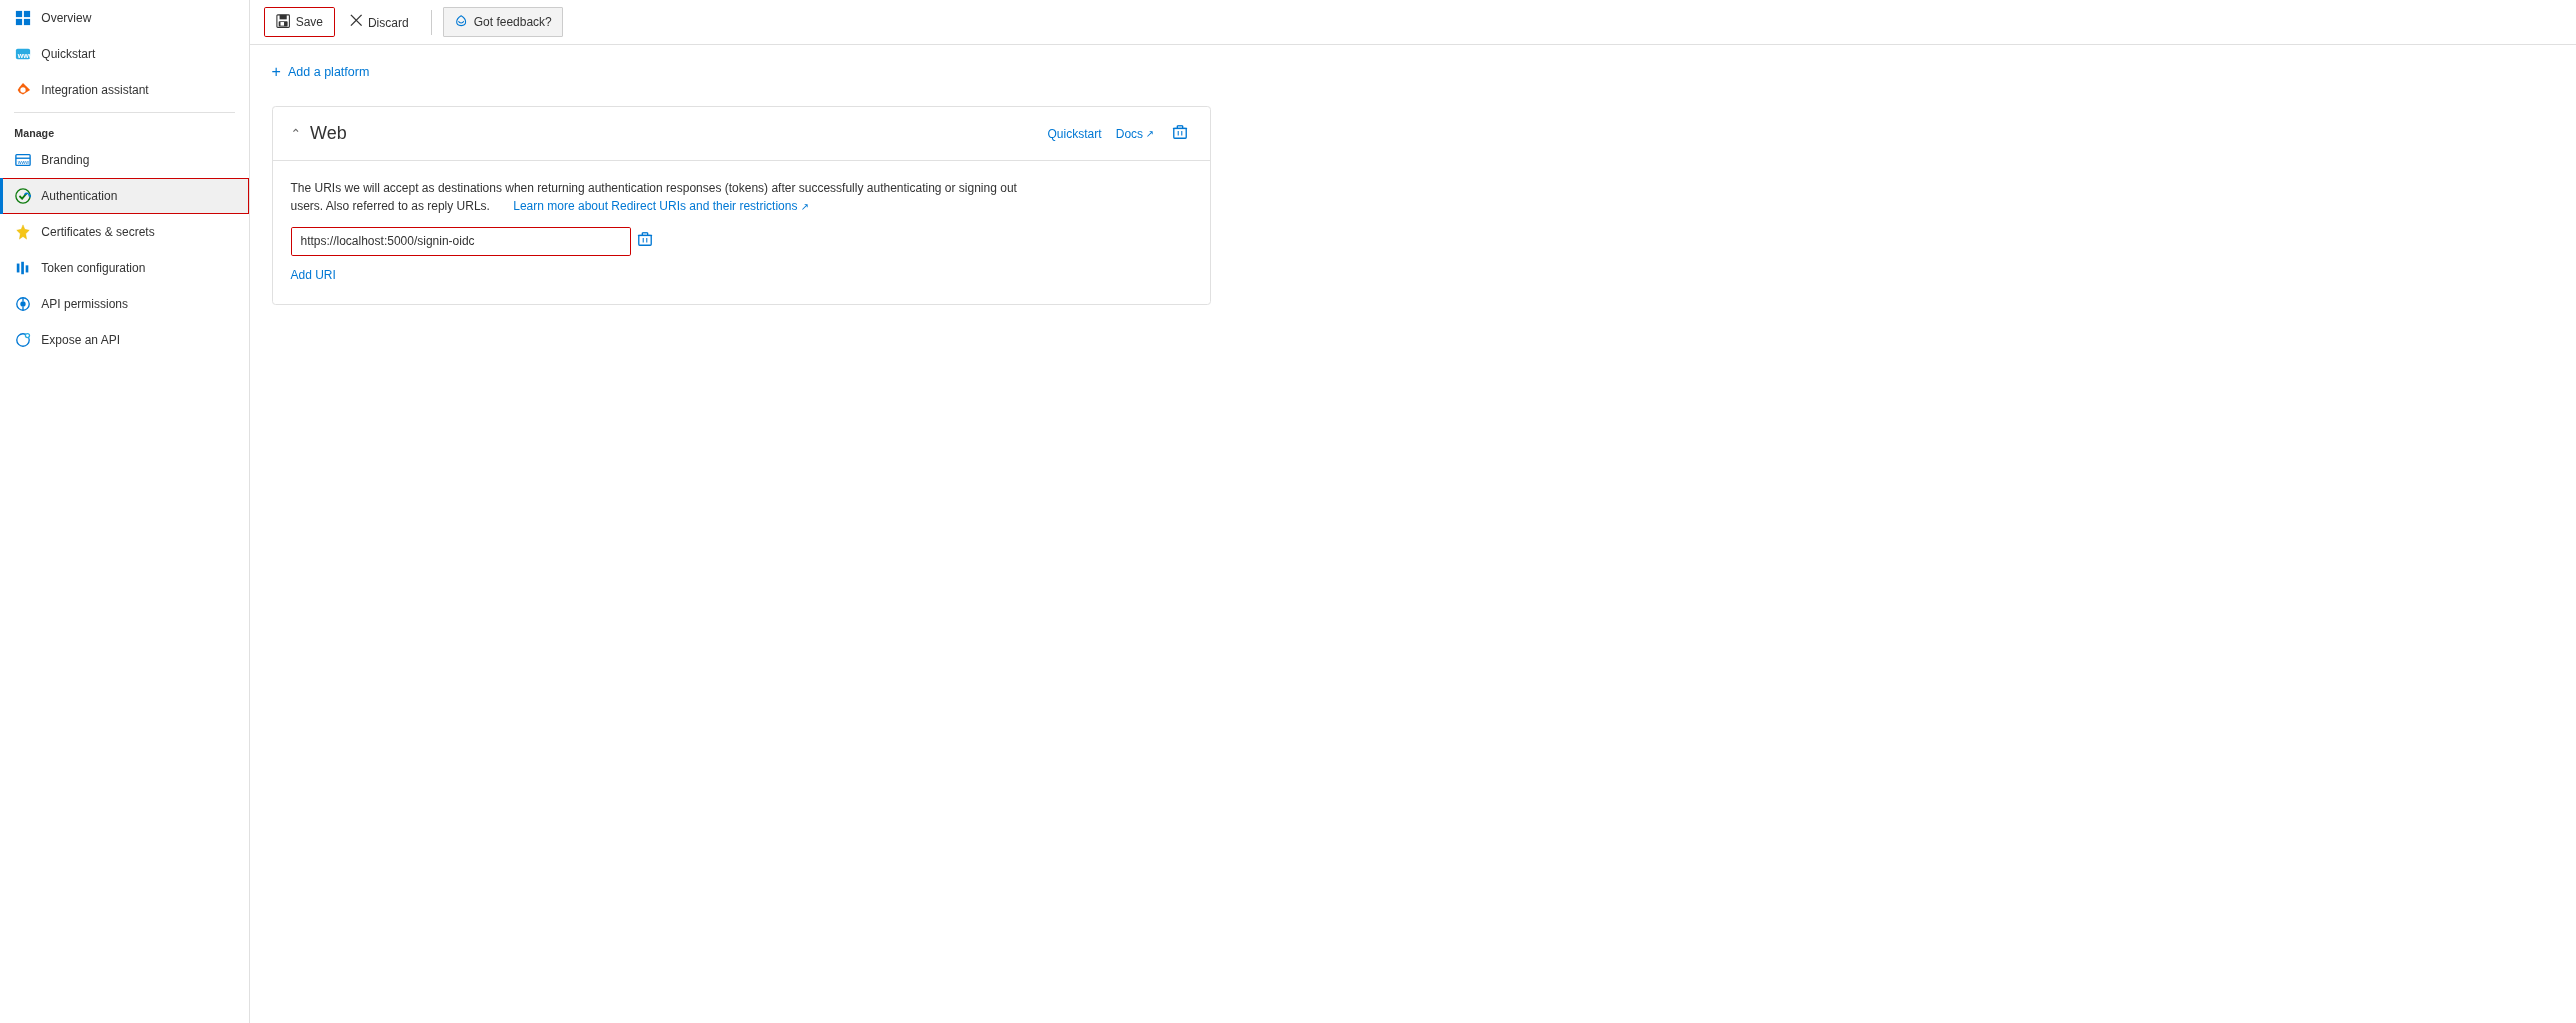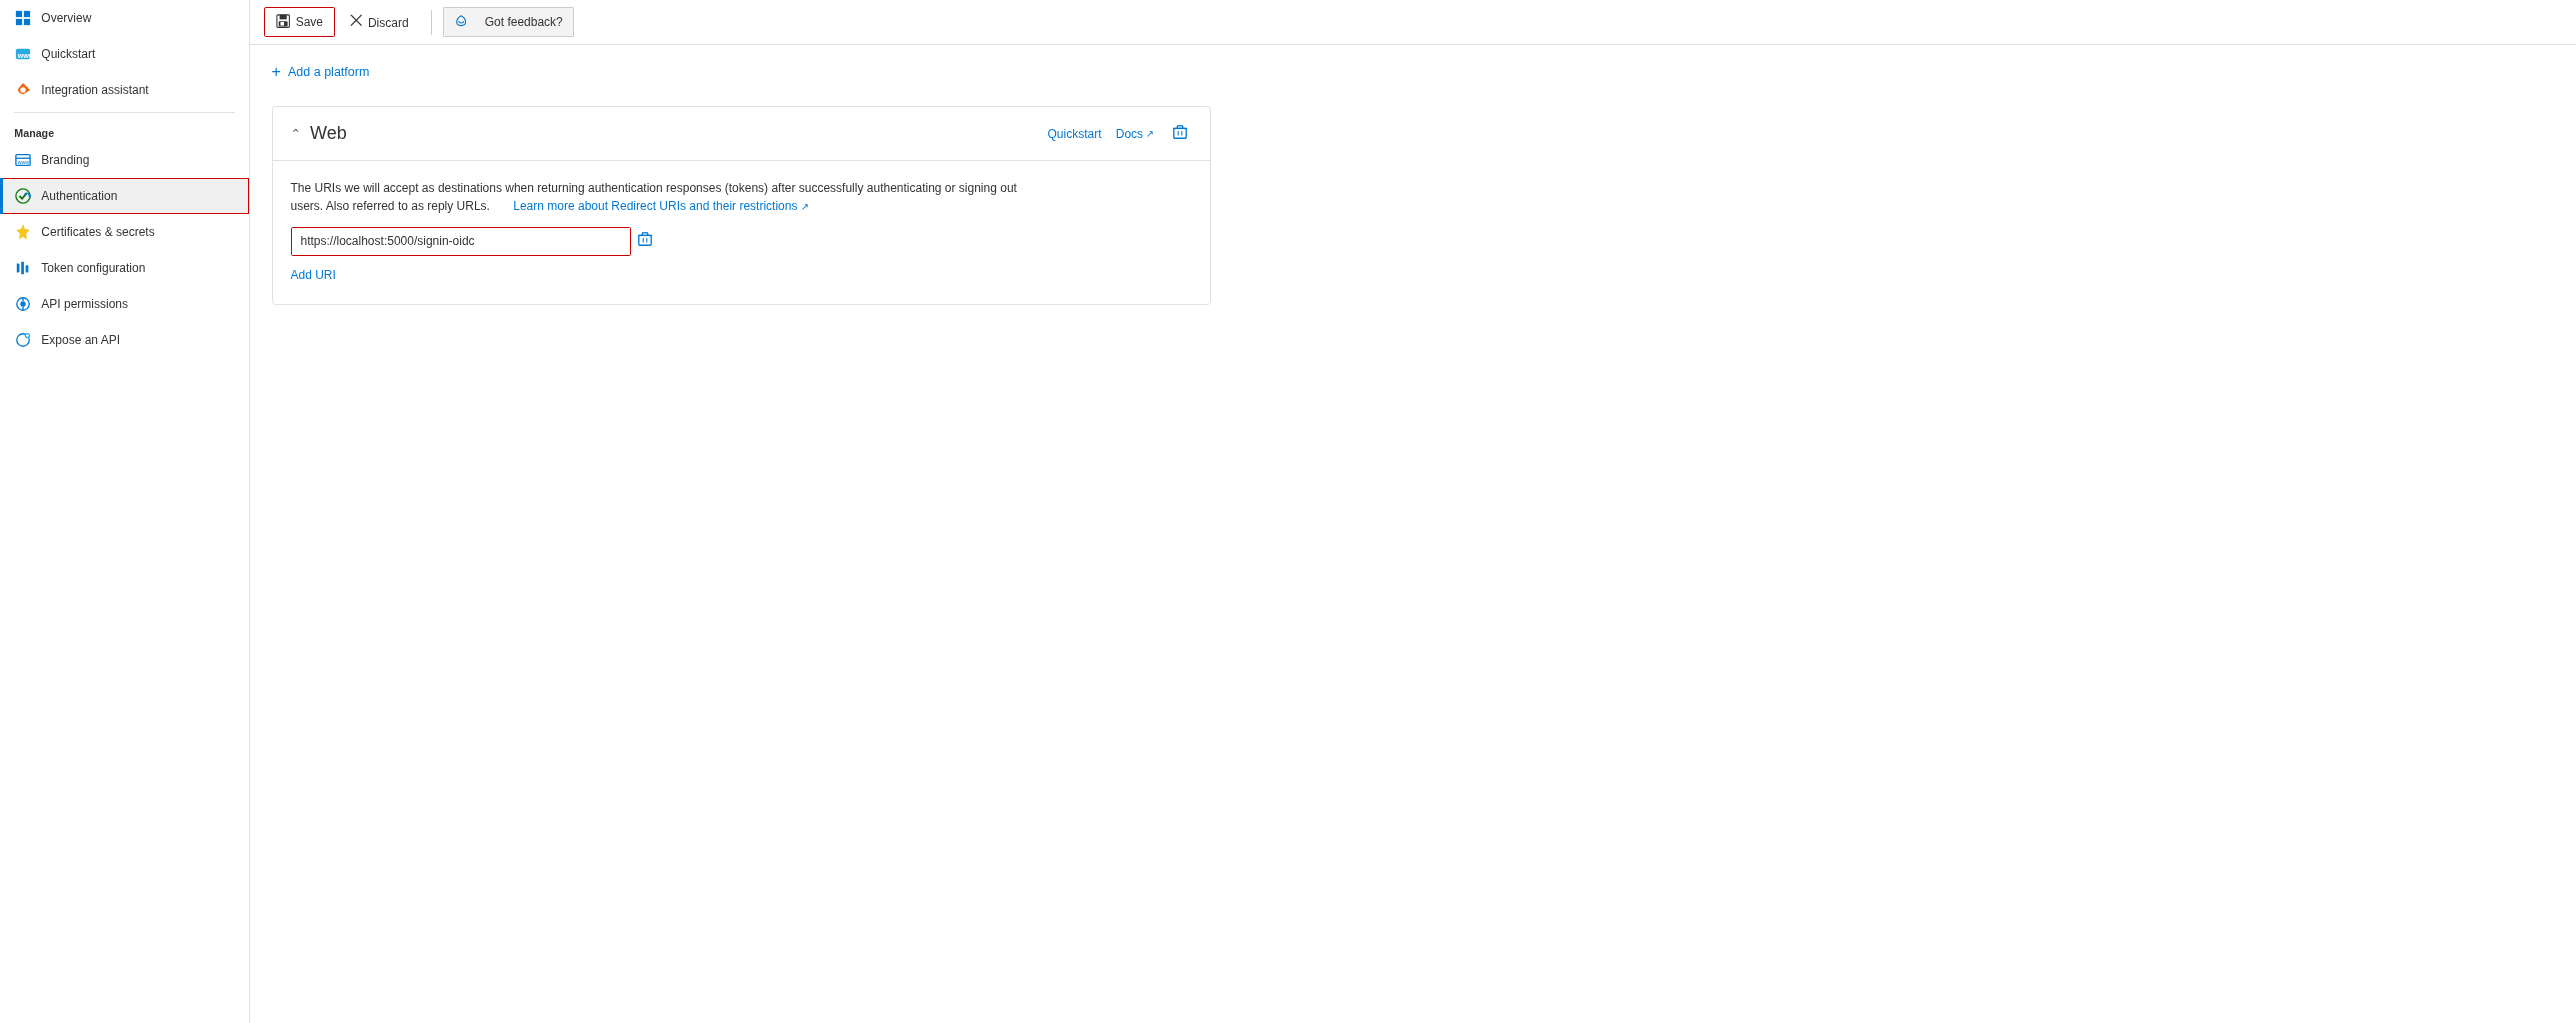--- a/index.html
+++ b/index.html
@@ -120,21 +120,21 @@
     }
     .toolbar-divider {
       width: 0.9px;
       height: 25px;
       background: #ccc;
       margin: 0 7.2px;
     }
     .feedback-btn {
       display: flex;
       align-items: center;
-      gap: 16px;
+      gap: 5px;
       padding: 5.4px 10.7px;
       background: #f3f3f3;
       border: 0.9px solid #ccc;
       border-radius: 1px;
       cursor: pointer;
       font-size: 12px;
       color: #333;
       font-family: 'Segoe UI', Arial, sans-serif;
     }
 

